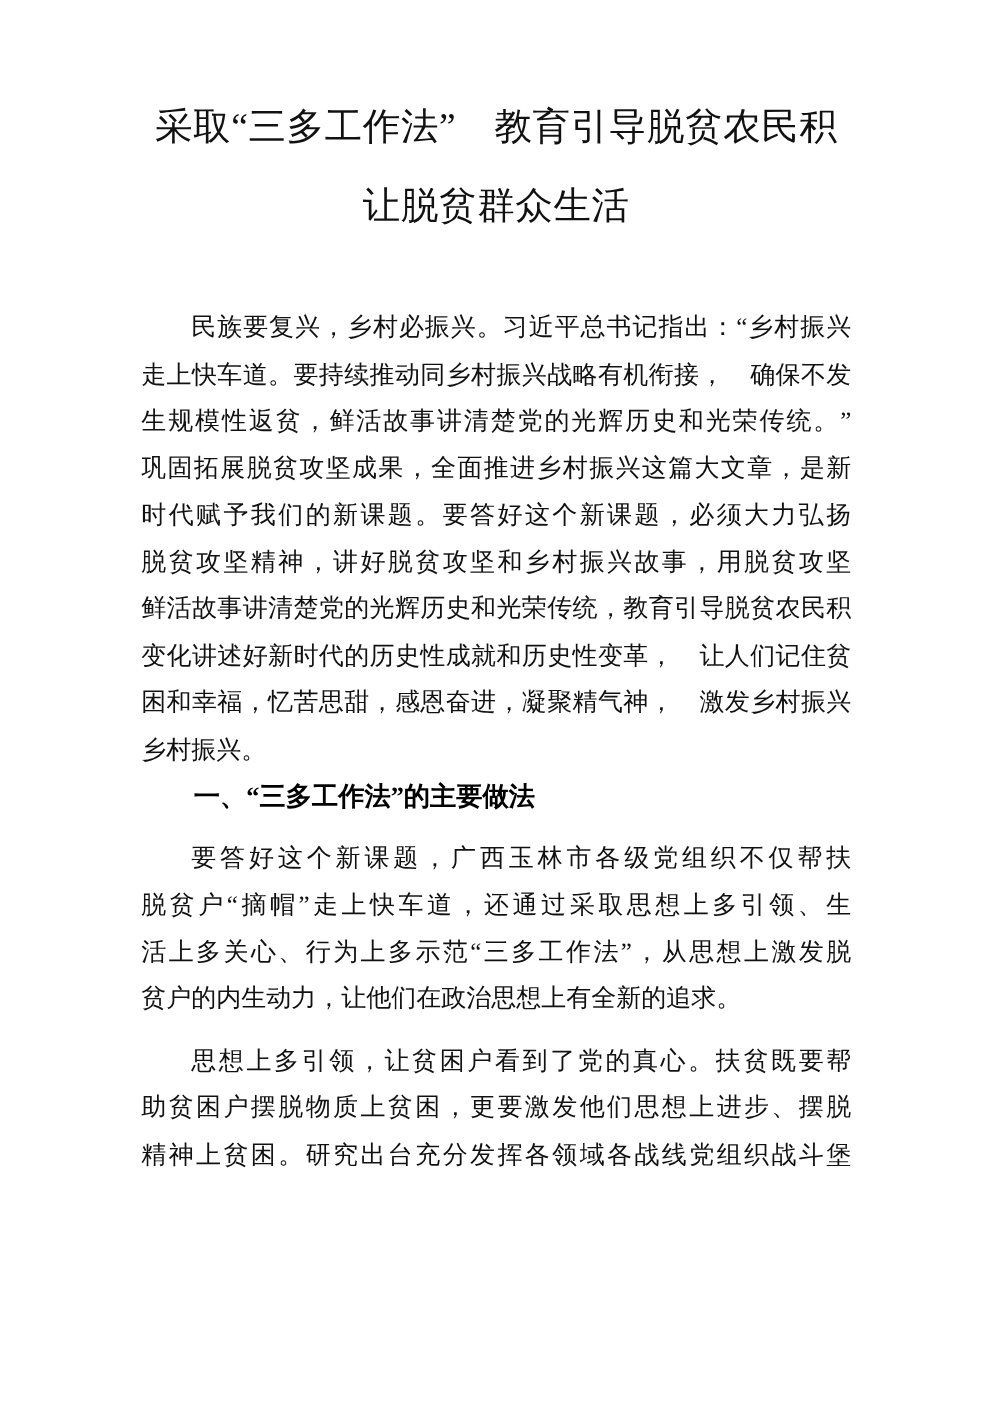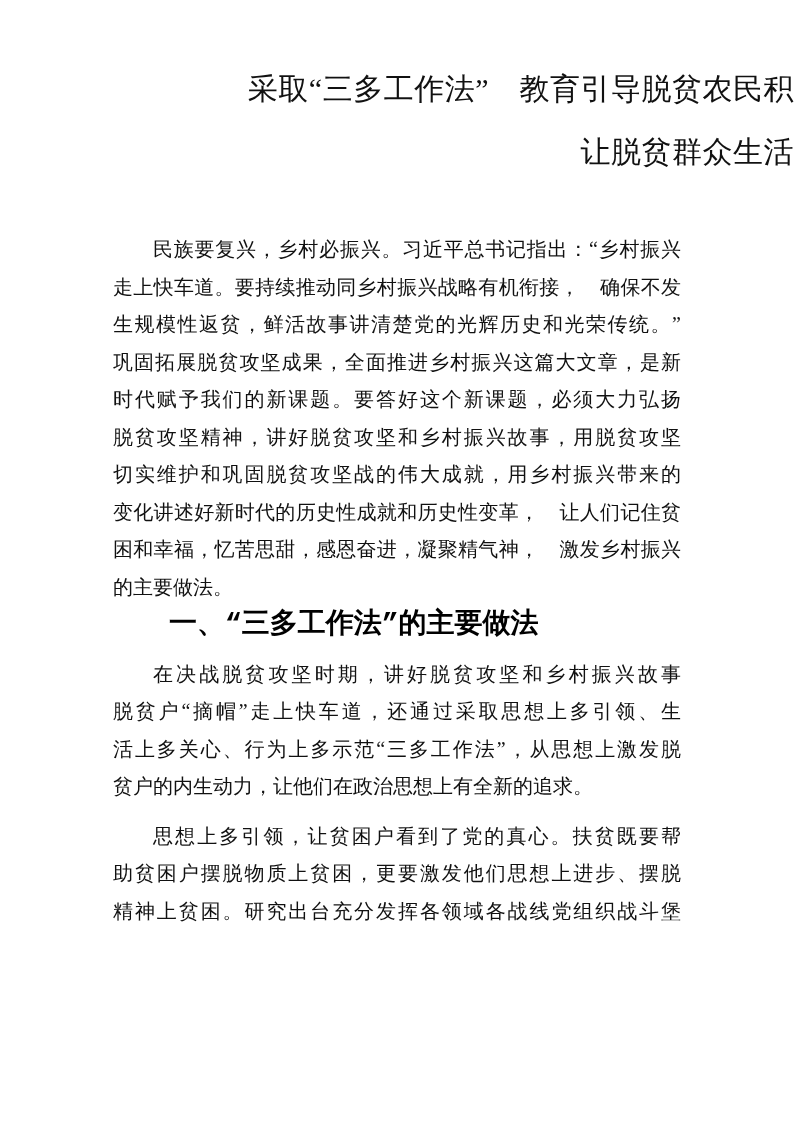--- a/index.html
+++ b/index.html
@@ -10,27 +10,27 @@
   .page {
     position: relative;
     width: 794px;
     height: 1122px;
     margin: 0 auto;
     background: #ffffff;
     overflow: hidden;
     color: #111111;
   }
   .doc-title {
-    margin: 0;
+    margin: 13px;
     padding-top: 57px;
     font-family: "Liberation Serif", "DejaVu Serif", serif;
     font-size: 30px;
     font-weight: 400;
     line-height: 63px;
-    text-align: right;
+    text-align: center;
     color: #111111;
     letter-spacing: 0.5px;
   }
   .doc-body {
     width: 568px;
     margin: 48px auto 0 auto;
     font-family: "Liberation Serif", "DejaVu Serif", serif;
     font-size: 20px;
     line-height: 37.5px;
     color: #111111;
@@ -43,23 +43,23 @@
   }
   .line.indent {
     text-indent: 2em;
     margin-top: 12px;
   }
   .line.plain {
     text-align: left;
     text-align-last: left;
   }
   .line.heading {
-    font-family: Liberation Mono, monospace;
+    font-family: Liberation Serif, serif;
     font-weight: 700;
-    font-size: 28px;
+    font-size: 21px;
     text-align: right;
     text-align-last: left;
     text-indent: 2em;
     color: #000000;
   }
 </style>
 </head>
 <body>
 
 <div class="page">
@@ -69,26 +69,26 @@
     <div class="title-line">让脱贫群众生活</div>
   </h1>
 
   <div class="doc-body">
     <div class="line indent">民族要复兴，乡村必振兴。习近平总书记指出：“乡村振兴</div>
     <div class="line">走上快车道。要持续推动同乡村振兴战略有机衔接，　确保不发</div>
     <div class="line">生规模性返贫，鲜活故事讲清楚党的光辉历史和光荣传统。”</div>
     <div class="line">巩固拓展脱贫攻坚成果，全面推进乡村振兴这篇大文章，是新</div>
     <div class="line">时代赋予我们的新课题。要答好这个新课题，必须大力弘扬</div>
     <div class="line">脱贫攻坚精神，讲好脱贫攻坚和乡村振兴故事，用脱贫攻坚</div>
-    <div class="line">切实维护和巩固脱贫攻坚战的伟大成就，用乡村振兴带来的</div>
+    <div class="line">鲜活故事讲清楚党的光辉历史和光荣传统，教育引导脱贫农民积</div>
     <div class="line">变化讲述好新时代的历史性成就和历史性变革，　让人们记住贫</div>
     <div class="line">困和幸福，忆苦思甜，感恩奋进，凝聚精气神，　激发乡村振兴</div>
-    <div class="line plain">的主要做法。</div>
+    <div class="line plain">乡村振兴。</div>
     <div class="line heading">一、“三多工作法”的主要做法</div>
-    <div class="line indent">在决战脱贫攻坚时期，讲好脱贫攻坚和乡村振兴故事</div>
+    <div class="line indent">要答好这个新课题，广西玉林市各级党组织不仅帮扶</div>
     <div class="line">脱贫户“摘帽”走上快车道，还通过采取思想上多引领、生</div>
     <div class="line">活上多关心、行为上多示范“三多工作法”，从思想上激发脱</div>
     <div class="line plain">贫户的内生动力，让他们在政治思想上有全新的追求。</div>
     <div class="line indent">思想上多引领，让贫困户看到了党的真心。扶贫既要帮</div>
     <div class="line">助贫困户摆脱物质上贫困，更要激发他们思想上进步、摆脱</div>
     <div class="line">精神上贫困。研究出台充分发挥各领域各战线党组织战斗堡</div>
   </div>
 
 </div>
 

